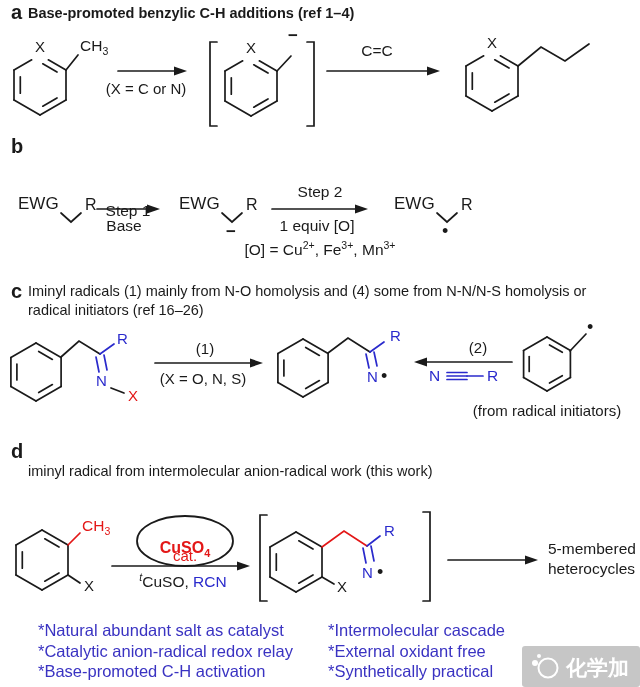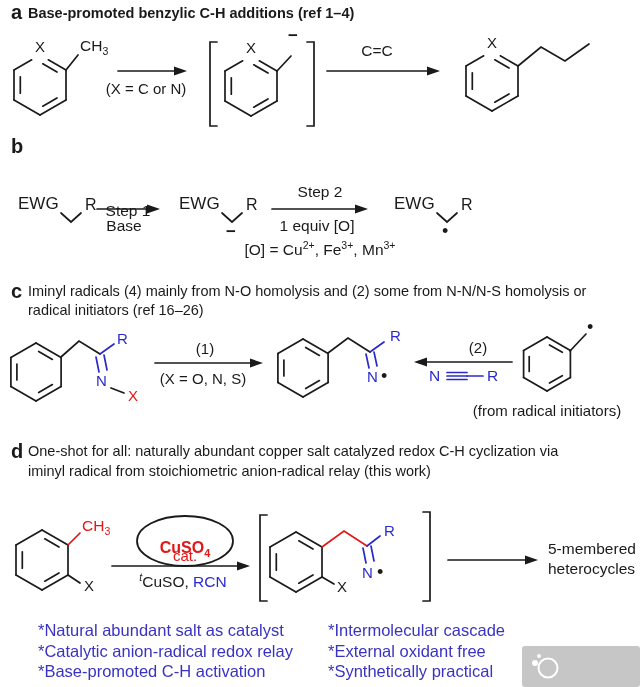--- a/index.html
+++ b/index.html
@@ -201,39 +201,38 @@
   <span class="t f16" style="left:246px;top:196px;">R</span>
   <span class="t chg" style="left:226px;top:223px;">−</span>
   <span class="t c f155" style="left:320px;top:184px;">Step 2</span>
   <span class="t c f155" style="left:317px;top:218px;">1 equiv [O]</span>
   <span class="t c f155" style="left:320px;top:240px;"><span>[O] = Cu</span><sup>2+</sup><span>, Fe</span><sup>3+</sup><span>, Mn</span><sup>3+</sup></span>
   <span class="t f17" style="left:394px;top:195px;">EWG</span>
   <span class="t f16" style="left:461px;top:196px;">R</span>
   <span class="t dot" style="left:442px;top:222px;">•</span>
 
   <span class="t plabel" style="left:11px;top:281px;">c</span>
-  <span class="t ptitle" style="left:28px;top:284px;">Iminyl radicals (4) mainly from N-O homolysis and (2) some from N-N/N-S homolysis or</span>
+  <span class="t ptitle" style="left:28px;top:284px;">Iminyl radicals (1) mainly from N-O homolysis and (4) some from N-N/N-S homolysis or</span>
   <span class="t ptitle" style="left:28px;top:303px;">radical initiators (ref 16–26)</span>
   <span class="t blue" style="left:117px;top:331px;">R</span>
   <span class="t blue" style="left:96px;top:373px;">N</span>
   <span class="t red" style="left:128px;top:388px;">X</span>
   <span class="t c" style="left:205px;top:341px;">(1)</span>
   <span class="t c" style="left:203px;top:371px;">(X = O, N, S)</span>
   <span class="t blue" style="left:390px;top:328px;">R</span>
   <span class="t blue" style="left:367px;top:369px;">N</span>
   <span class="t dot" style="left:381px;top:367px;">•</span>
   <span class="t c" style="left:478px;top:340px;">(2)</span>
   <span class="t blue f155" style="left:429px;top:368px;">N</span>
   <span class="t blue f155" style="left:487px;top:368px;">R</span>
   <span class="t dot" style="left:587px;top:318px;">•</span>
   <span class="t c" style="left:547px;top:403px;">(from radical initiators)</span>
 
   <span class="t plabel" style="left:11px;top:441px;">d</span>
-  <span class="t ptitle" style="left:28px;top:444px;">One-shot for all: naturally abundant copper salt catalyzed redox C-H cyclization via</span>
-  <span class="t ptitle" style="left:28px;top:464px;">iminyl radical from stoichiometric anion-radical relay (this work)</span>
+  <span class="t ptitle" style="left:28px;top:464px;">iminyl radical from intermolecular anion-radical work (this work)</span>
   <span class="t red f155" style="left:82px;top:518px;"><span>CH</span><sub>3</sub></span>
   <span class="t" style="left:84px;top:578px;">X</span>
   <span class="t c red" style="left:185px;top:548px;">cat.</span>
   <span class="t c red f16" style="left:185px;top:539px;font-weight:bold;"><span>CuSO</span><sub>4</sub></span>
   <span class="t c f155" style="left:183px;top:572px;"><sup><i>t</i></sup><span>CuSO, </span><span class="blue">RCN</span></span>
   <span class="t blue" style="left:384px;top:523px;">R</span>
   <span class="t blue" style="left:362px;top:565px;">N</span>
   <span class="t dot" style="left:377px;top:563px;">•</span>
   <span class="t" style="left:337px;top:579px;">X</span>
   <span class="t f155" style="left:548px;top:541px;">5-membered</span>
@@ -245,15 +244,16 @@
   <span class="bullet" style="left:328px;top:621px;">*Intermolecular cascade</span>
   <span class="bullet" style="left:328px;top:642px;">*External oxidant free</span>
   <span class="bullet" style="left:328px;top:662px;">*Synthetically practical</span>
 
   <div class="wm">
     <svg width="36" height="34" style="position:absolute;left:6px;top:4px;">
       <circle cx="20" cy="18" r="9.5" fill="none" stroke="#ffffff" stroke-width="2"></circle>
       <circle cx="7" cy="13" r="3" fill="#ffffff"></circle>
       <circle cx="11" cy="6" r="2" fill="#ffffff"></circle>
     </svg>
+    <span class="wmtext">化学加</span>
   </div>
 
 </div>
 
 </body></html>

